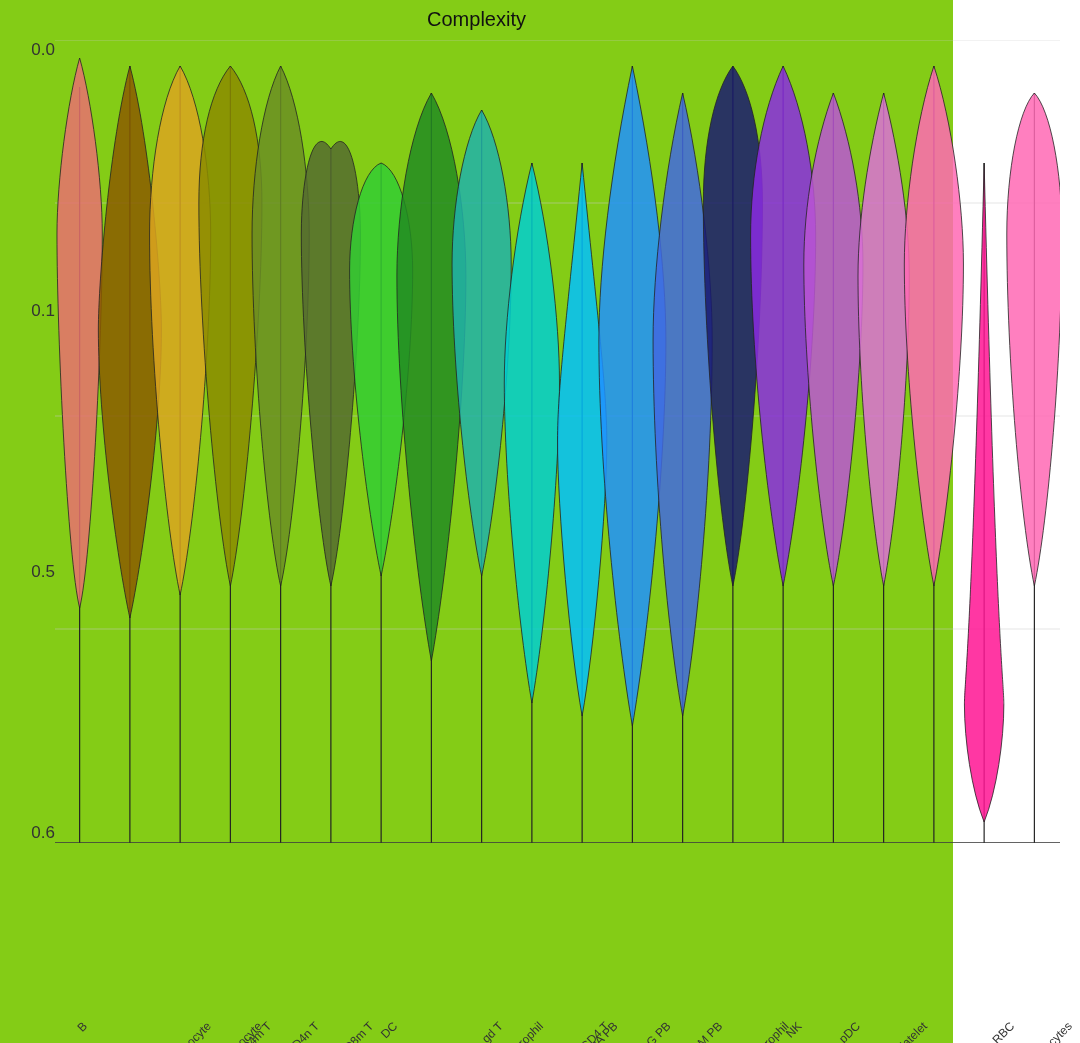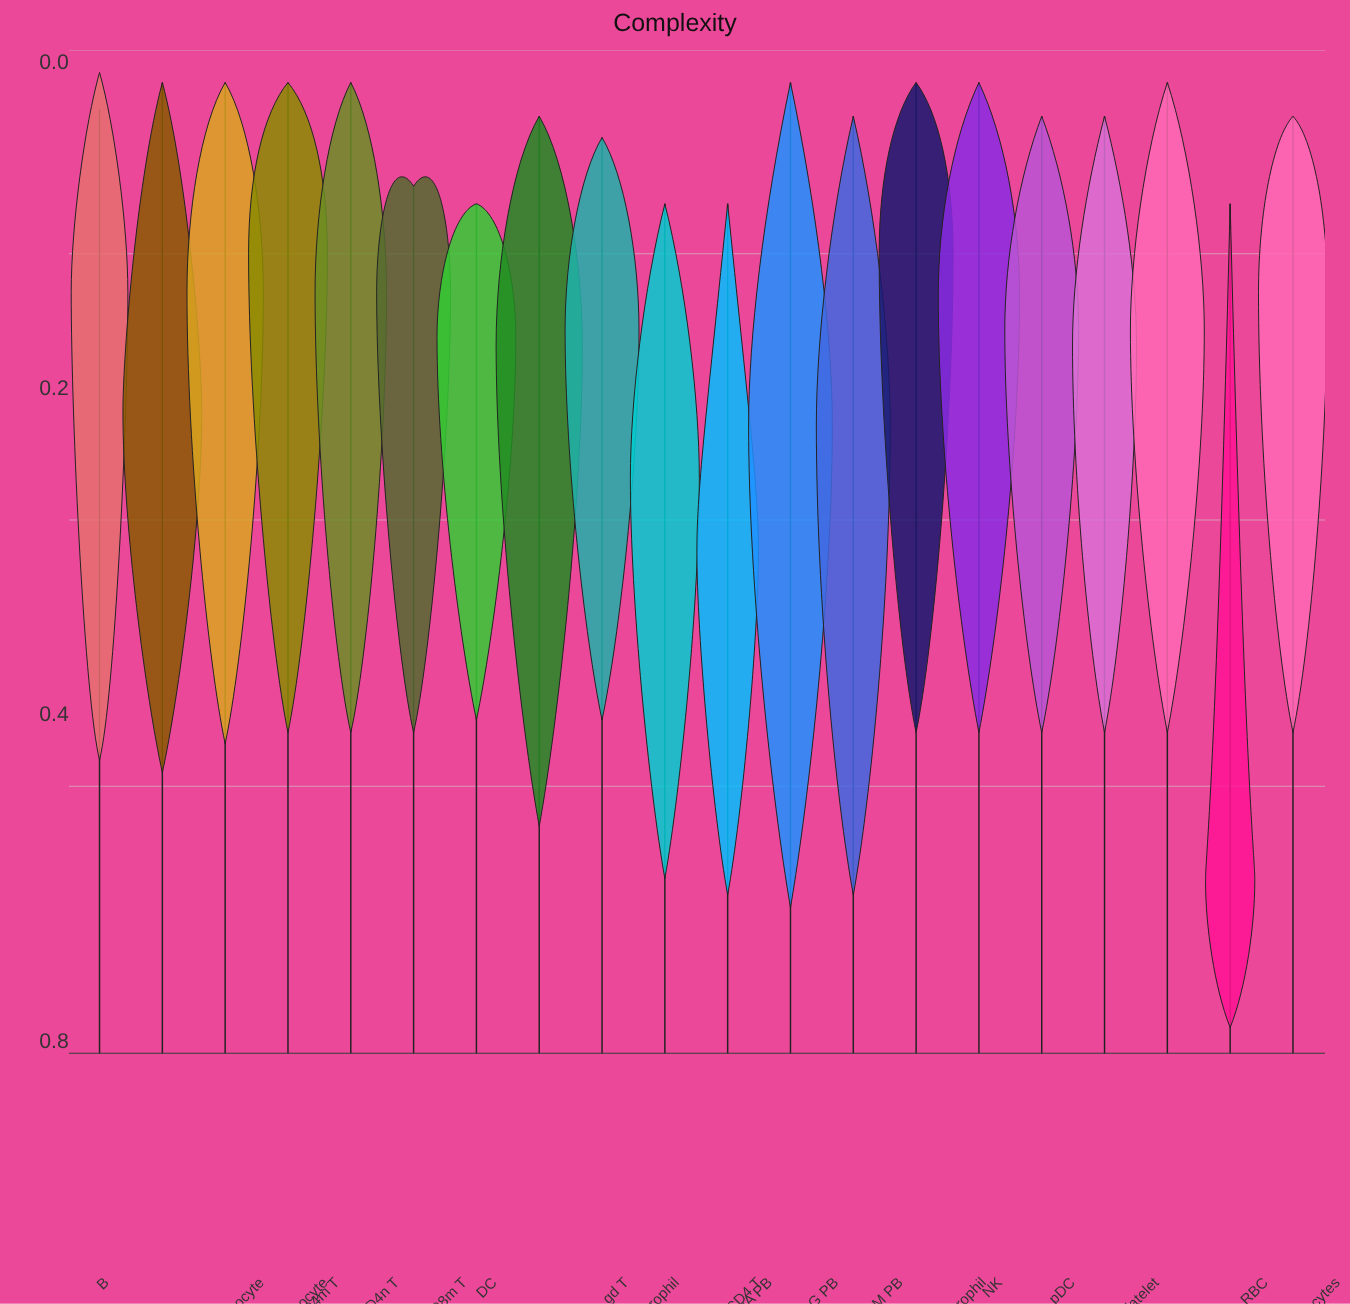--- a/index.html
+++ b/index.html
@@ -5,23 +5,23 @@
     * { margin: 0; padding: 0; box-sizing: border-box; }
     body {
       width: 1080px;
       height: 1043px;
       background: #ffffff;
       font-family: Arial, sans-serif;
       overflow: hidden;
     }
     .chart-container {
       position: relative;
-      width: 1080px;
+      width: 953px;
       height: 1043px;
-      background: #ec4899;
+      background: #84cc16;
     }
     .chart-title {
       position: absolute;
       top: 8px;
       left: 0;
       right: 0;
       text-align: center;
       font-size: 20px;
       font-weight: normal;
       color: #111;
@@ -58,23 +58,23 @@
       white-space: nowrap;
     }
   </style>
 </head>
 <body>
 
 <div class="chart-container">
   <div class="chart-title">Complexity</div>
 
   <div class="y-axis-labels">
-    <span class="y-label">0.8</span>
-    <span class="y-label">0.4</span>
-    <span class="y-label">0.2</span>
+    <span class="y-label">0.6</span>
+    <span class="y-label">0.5</span>
+    <span class="y-label">0.1</span>
     <span class="y-label">0.0</span>
   </div>
 
   <svg viewBox="0 0 1020 803" preserveAspectRatio="none" style="position:absolute; top:40px; left:55px; width:1005px; height:803px;">
 
     <line x1="0" y1="803" x2="1020" y2="803" stroke="#ccc" stroke-width="0.5"></line>
     <line x1="0" y1="589" x2="1020" y2="589" stroke="#ccc" stroke-width="0.5"></line>
     <line x1="0" y1="376" x2="1020" y2="376" stroke="#ccc" stroke-width="0.5"></line>
     <line x1="0" y1="163" x2="1020" y2="163" stroke="#ccc" stroke-width="0.5"></line>
     <line x1="0" y1="0" x2="1020" y2="0" stroke="#ccc" stroke-width="0.5"></line>

